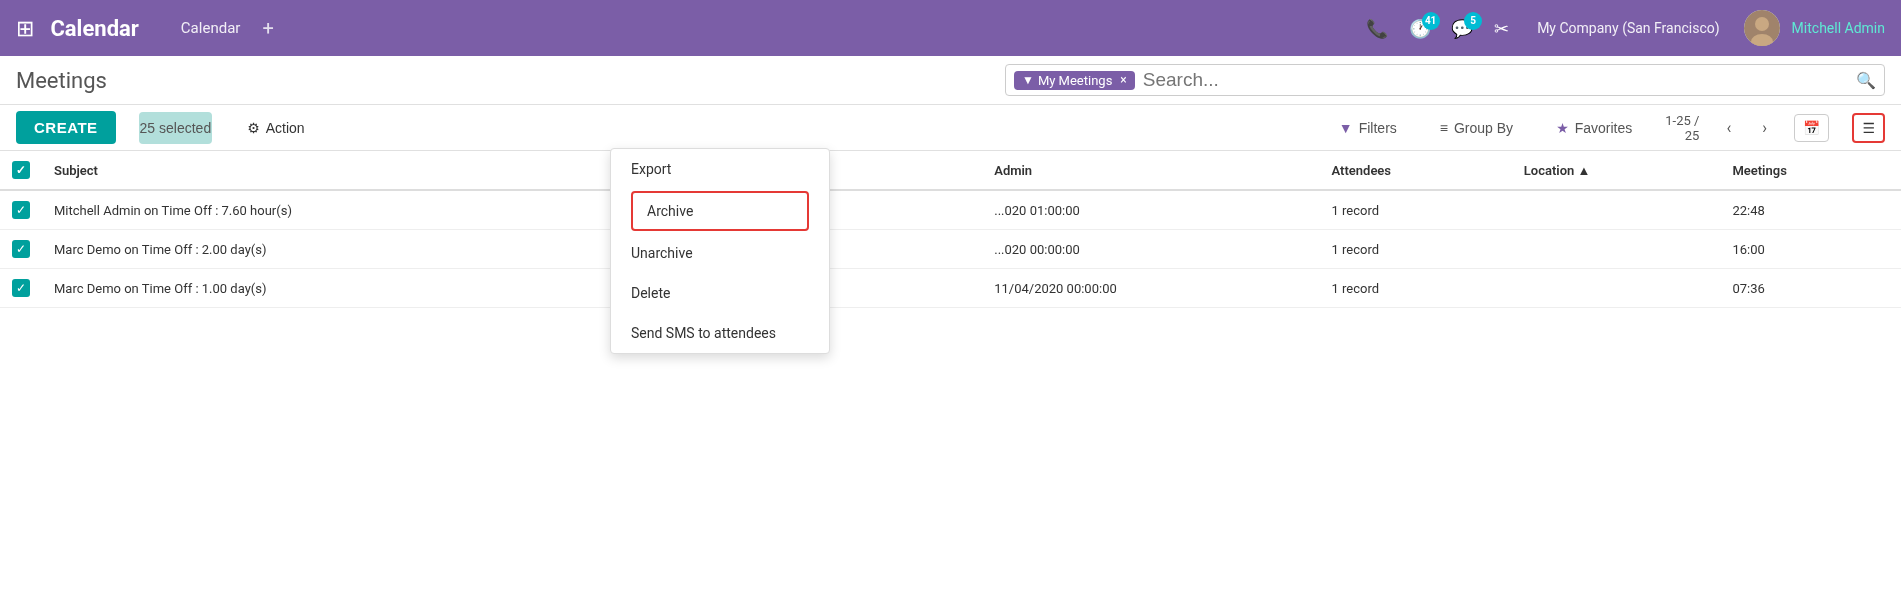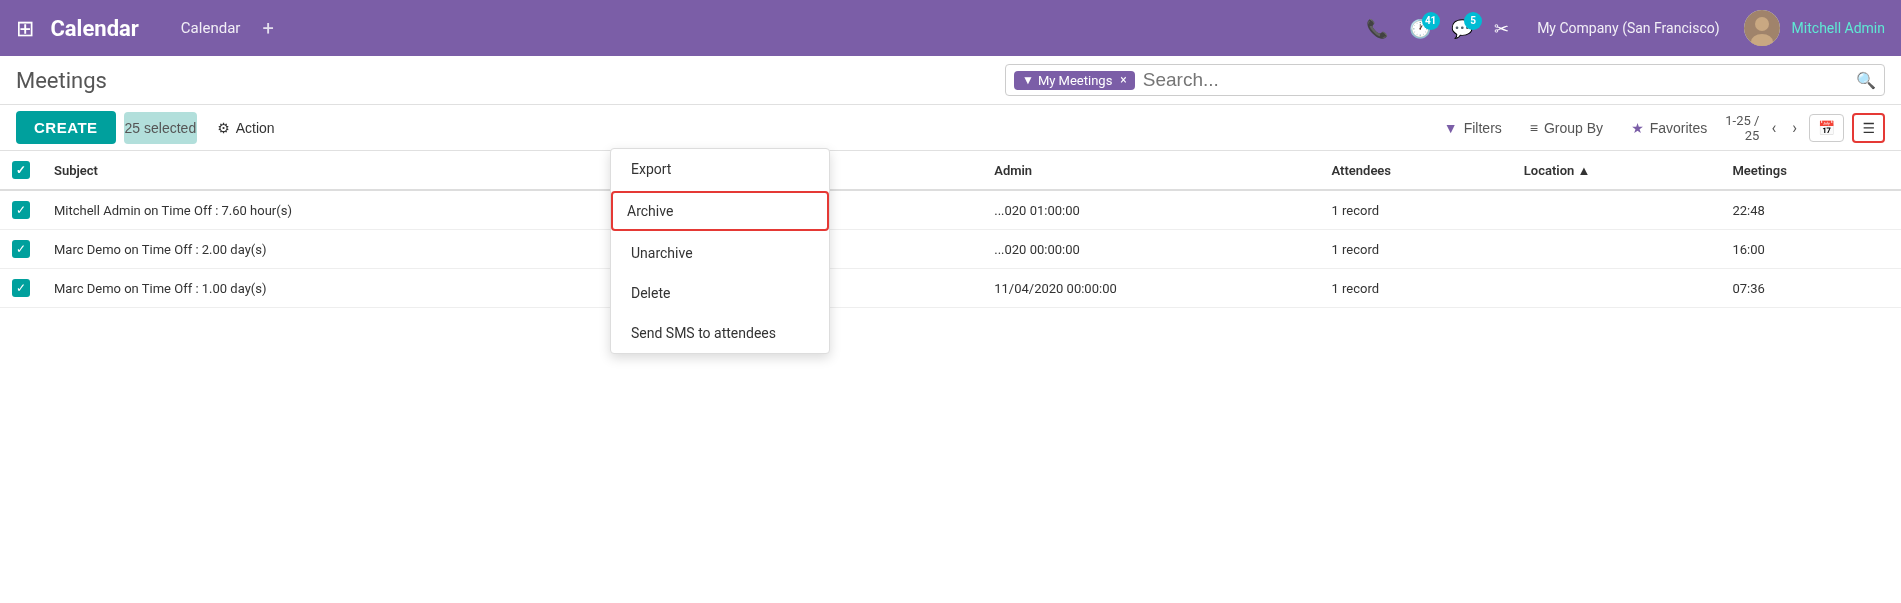--- a/index.html
+++ b/index.html
@@ -72,21 +72,21 @@
     }
     .search-btn { color: #888; cursor: pointer; font-size: 16px; }
 
     
     .toolbar {
       background: #fff;
       border-bottom: 1px solid #e0e0e0;
       padding: 6px 16px;
       display: flex;
       align-items: center;
-      gap: 8px;
+      gap: 23px;
     }
     .btn-create {
       background: #00A09D;
       color: #fff;
       border: none;
       border-radius: 4px;
       padding: 8px 18px;
       font-size: 15px;
       font-weight: 700;
       cursor: pointer;
@@ -132,21 +132,21 @@
       left: 610px;
     }
     .dropdown-item {
       padding: 12px 20px;
       cursor: pointer;
       font-size: 14px;
       color: #333;
     }
     .dropdown-item.highlighted {
       border: 2px solid #e53935;
-      margin: 2px 0;
+      margin: 2px 20px;
       border-radius: 4px;
       padding: 10px 14px;
     }
 
     
     .table-container { overflow: auto; }
     table { width: 100%; border-collapse: collapse; }
     thead th {
       background: #fff;
       border-bottom: 2px solid #ddd;

